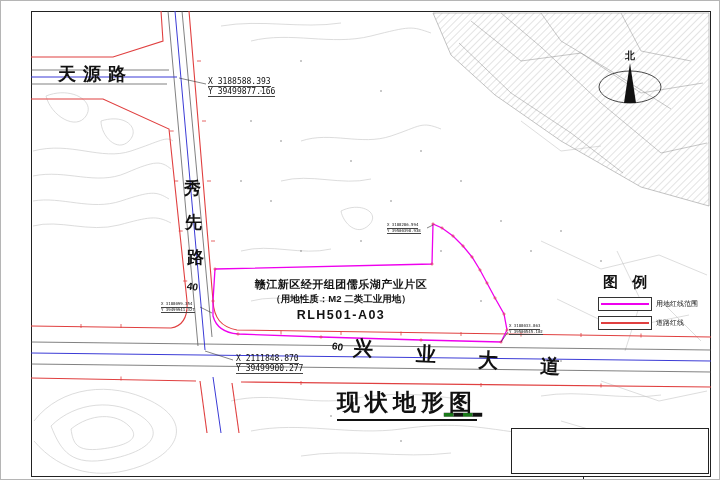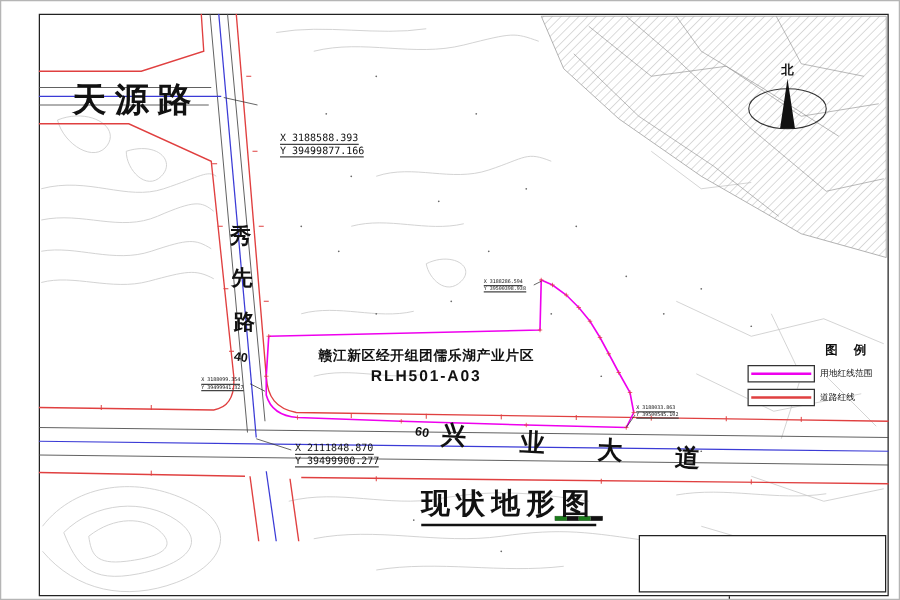--- a/index.html
+++ b/index.html
@@ -1,32 +1,32 @@
 <!DOCTYPE html>
 <html><head>
 <meta charset="utf-8">
 <style>
   html,body{margin:0;padding:0;background:#fff;}
   .page{position:relative;width:720px;height:480px;background:#ffffff;overflow:hidden;
         font-family:"Liberation Sans",sans-serif;color:#111;border:1px solid #b5b5b5;box-sizing:border-box;}
   .frame{position:absolute;left:30px;top:10px;width:680px;height:466px;border:1.5px solid #222;box-sizing:border-box;background:#fff;}
   .abs{position:absolute;}
-  .road-name-h{font-size:27px;font-weight:bold;letter-spacing:7px;color:#111;white-space:nowrap;}
+  .road-name-h{font-size:18px;font-weight:bold;letter-spacing:7px;color:#111;white-space:nowrap;}
   .vchar{position:absolute;font-size:17px;font-weight:bold;color:#111;}
   .xychar{position:absolute;font-size:20px;font-weight:bold;color:#111;}
   .width-num{position:absolute;font-size:10px;font-weight:bold;color:#111;}
   .coord{font-family:"DejaVu Sans Mono",monospace;font-size:8px;line-height:9px;color:#111;white-space:nowrap;}
   .coord span{display:block;width:max-content;border-bottom:0.5px solid #444;}
   .coord.tiny{font-size:4px;line-height:4.5px;}
   .parcel-block{width:200px;text-align:center;color:#111;}
   .pb1{font-size:11px;font-weight:bold;letter-spacing:0.5px;white-space:nowrap;}
   .pb2{font-size:9.5px;font-weight:bold;margin-top:1px;white-space:nowrap;}
   .pb4{font-size:12.5px;font-weight:bold;letter-spacing:1.5px;margin-top:2px;}
   .map-title{font-size:23px;font-weight:bold;letter-spacing:5px;border-bottom:2px solid #111;padding-bottom:1px;white-space:nowrap;}
-  .legend-title{font-size:10px;font-weight:bold;letter-spacing:5px;margin-left:5px;text-align:right;}
+  .legend-title{font-size:15px;font-weight:bold;letter-spacing:5px;margin-left:5px;}
   .legend-row{display:flex;align-items:center;margin-top:5px;}
   .legend-swatch{width:52px;height:12px;border:1px solid #333;background:#fff;position:relative;flex:none;}
   .legend-swatch i{position:absolute;left:2px;right:2px;top:5px;height:1.6px;display:block;}
   .legend-label{font-size:7px;margin-left:4px;white-space:nowrap;}
   .north-label{position:absolute;font-size:10px;font-weight:bold;}
   .tb{position:absolute;left:510px;top:427px;width:198px;height:46px;border:1px solid #222;background:#fff;
       box-sizing:border-box;font-size:5px;color:#111;display:flex;flex-direction:column;}
   .tb-row{display:flex;flex:none;box-sizing:border-box;border-top:0.8px solid #222;margin-top:48px;}
   .tb-row:first-child{border-top:none;}
   .tb-cell{box-sizing:border-box;border-left:0.8px solid #222;display:flex;align-items:center;justify-content:center;
@@ -220,21 +220,21 @@
   </div>
 
   <div>
     <span class="width-num" style="left:331px;top:340px;transform:rotate(10deg);">60</span>
     <span class="xychar" style="left:352px;top:334px;transform:rotate(3deg);">兴</span>
     <span class="xychar" style="left:415px;top:340px;transform:rotate(3deg);">业</span>
     <span class="xychar" style="left:477px;top:346px;transform:rotate(3deg);">大</span>
     <span class="xychar" style="left:539px;top:352px;transform:rotate(3deg);">道</span>
   </div>
 
-  <div class="abs coord" style="left:223px;top:76px;margin-top:29px;">
+  <div class="abs coord" style="left:207px;top:76px;">
     <span>X 3188588.393</span>
     <span>Y 39499877.166</span>
   </div>
   <div class="abs coord" style="left:235px;top:353px;">
     <span>X 2111848.870</span>
     <span>Y 39499900.277</span>
   </div>
 
   <div class="abs coord tiny" style="left:386px;top:222px;">
     <span>X 3188286.594</span>
@@ -244,20 +244,21 @@
     <span>X 3188033.863</span>
     <span>Y 39500545.102</span>
   </div>
   <div class="abs coord tiny" style="left:160px;top:301px;">
     <span>X 3188099.354</span>
     <span>Y 39499941.327</span>
   </div>
 
   <div class="abs parcel-block" style="left:240px;top:276px;">
     <div class="pb1">赣江新区经开组团儒乐湖产业片区</div>
+    <div class="pb2">（用地性质：M2 二类工业用地）</div>
     <div class="pb4">RLH501-A03</div>
   </div>
 
   <div class="abs map-title" style="left:336px;top:386px;">现状地形图</div>
 
   <div class="abs" style="left:596px;top:48px;width:66px;height:64px;">
     <div class="north-label" style="left:28px;top:0;">北</div>
     <svg width="66" height="50" viewBox="0 0 66 50" style="position:absolute;left:0;top:12px;">
       <ellipse cx="33" cy="26" rx="31" ry="16" fill="none" stroke="#333" stroke-width="0.9"></ellipse>
       <polygon points="33,2 27,42 39,42" fill="#111"></polygon>

